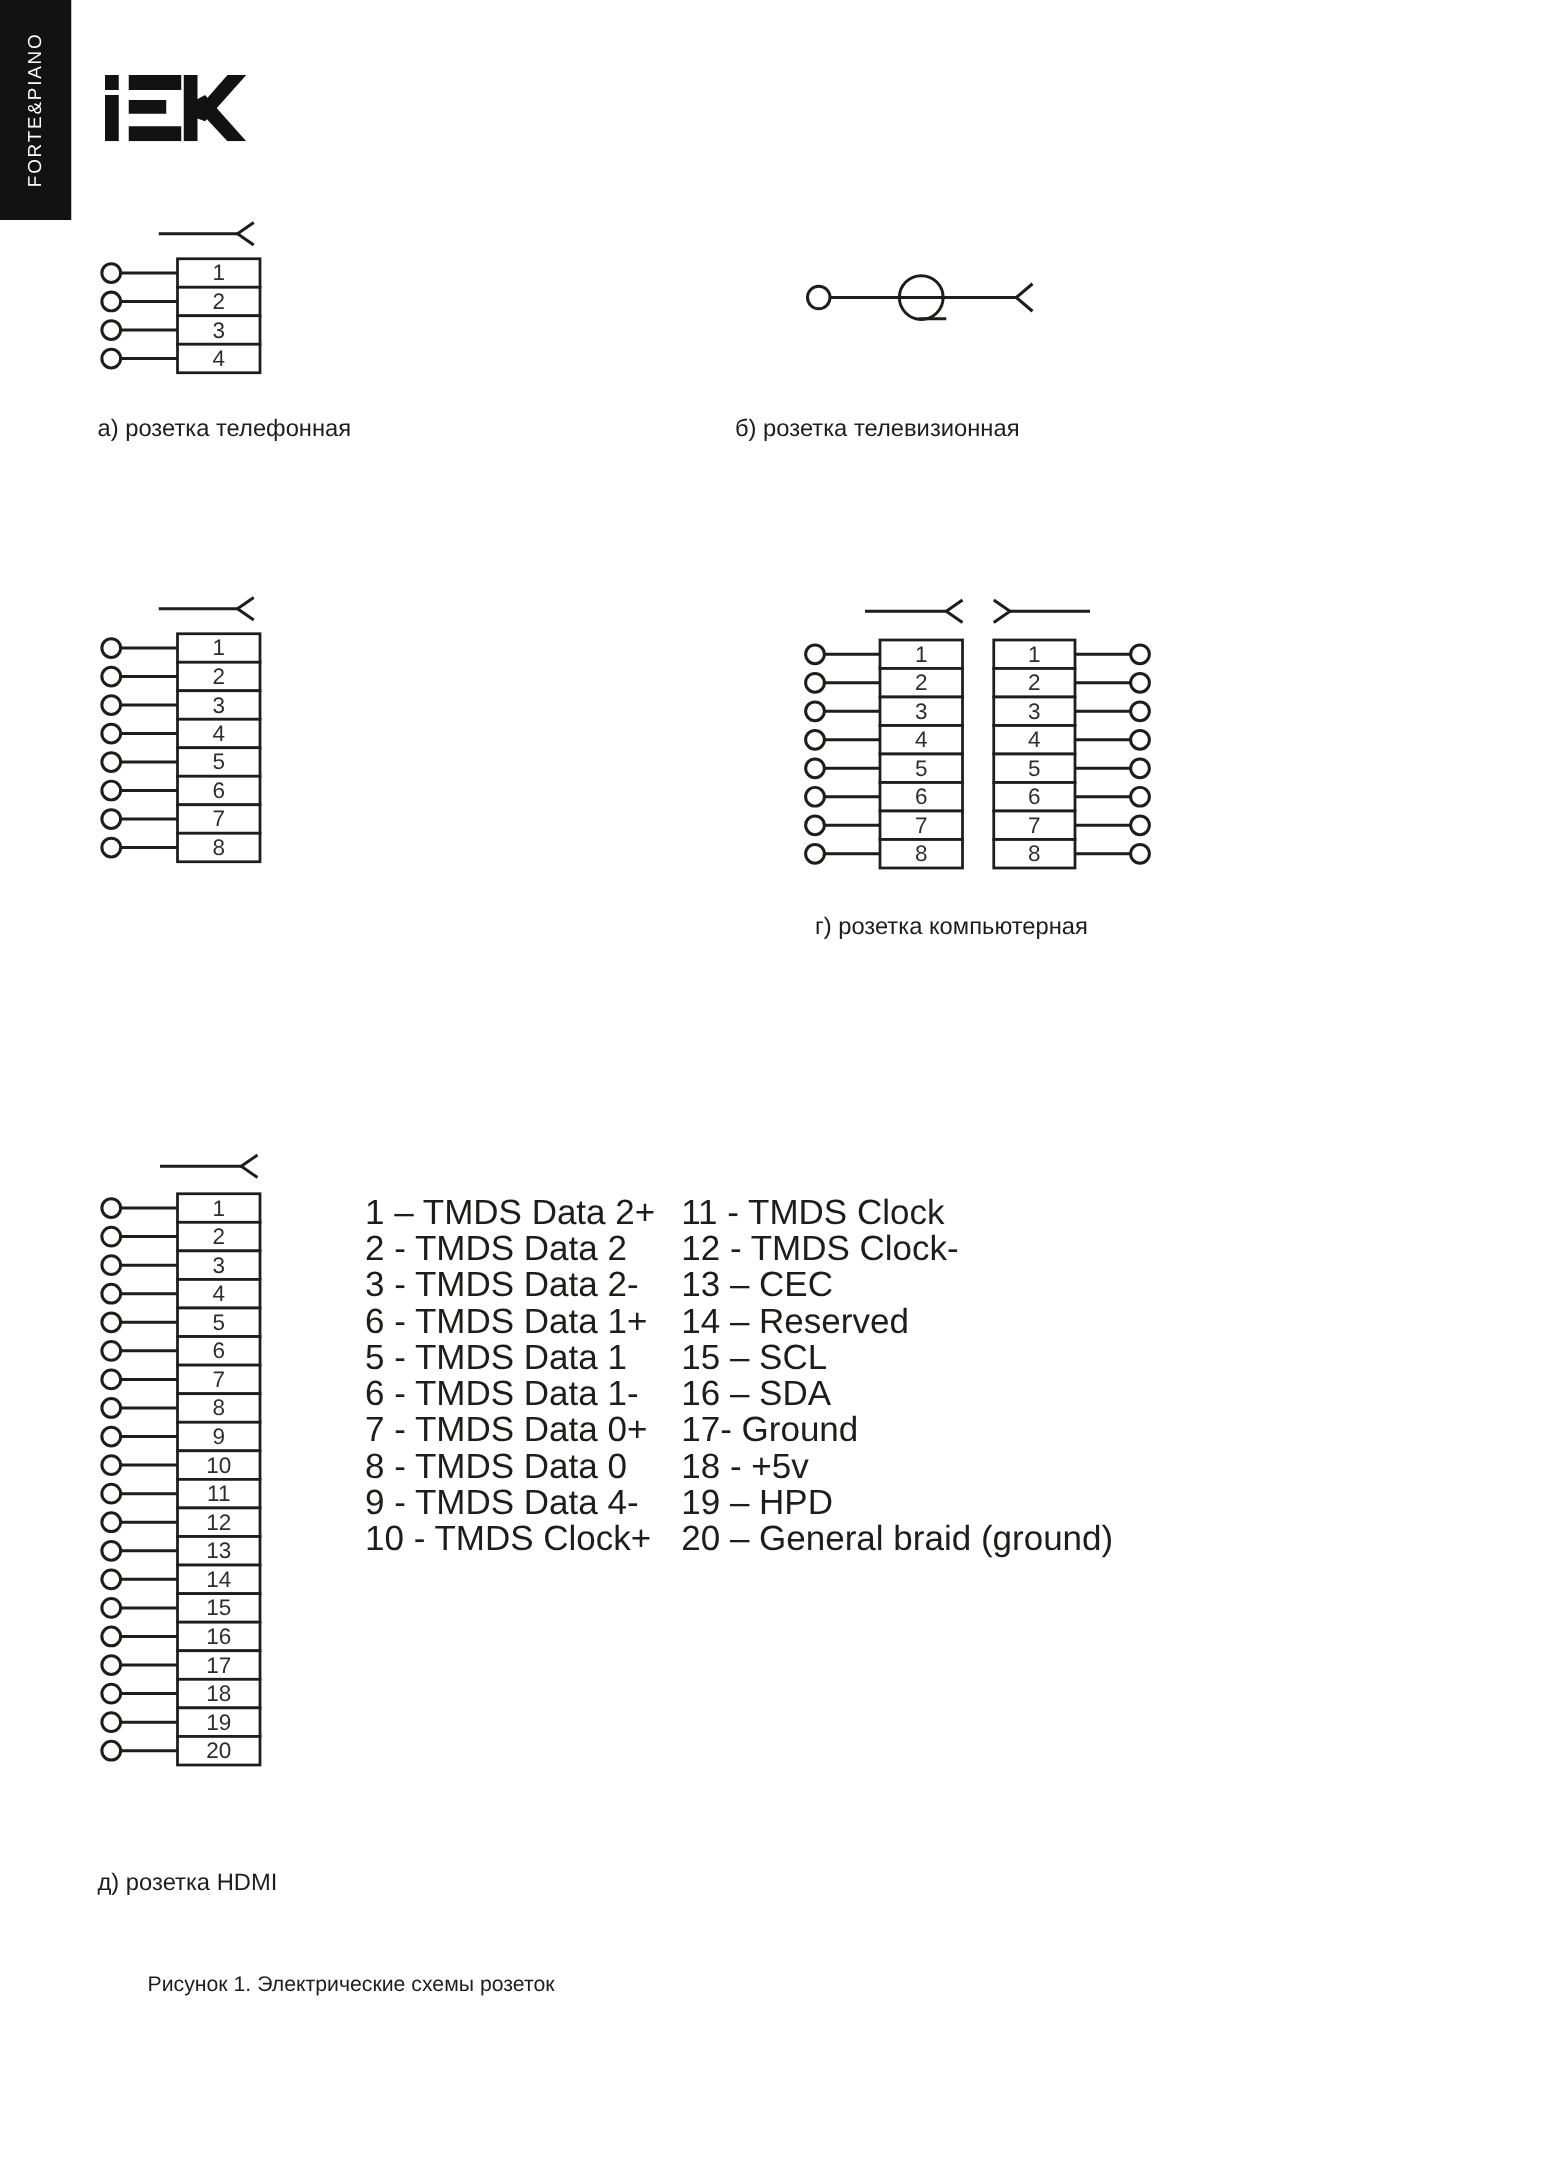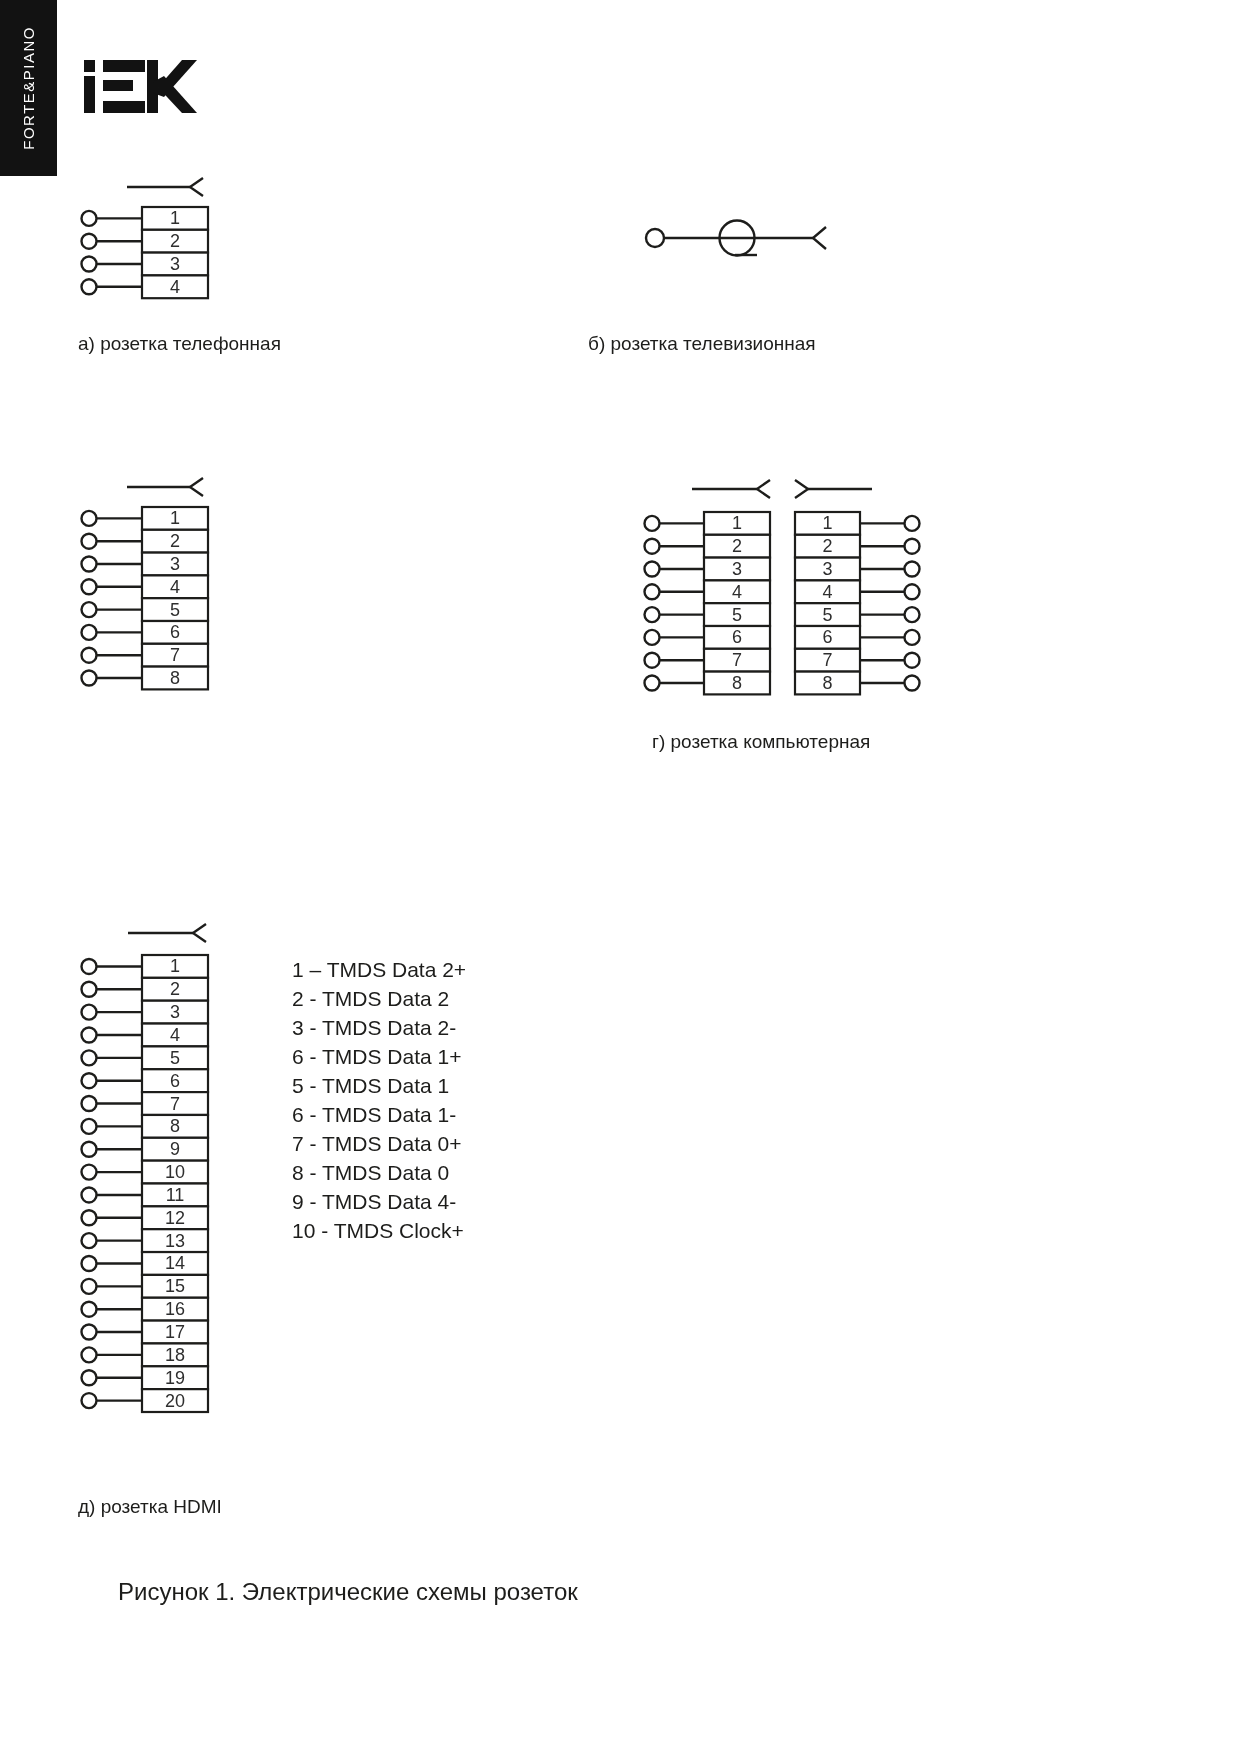--- a/index.html
+++ b/index.html
@@ -43,30 +43,30 @@
     white-space: nowrap;
   }
   #cap-a { left: 78px;  top: 331px; }
   #cap-b { left: 588px; top: 331px; }
   #cap-v { left: 78px;  top: 729px; }
   #cap-g { left: 652px; top: 729px; }
   #cap-d { left: 78px;  top: 1466px; margin-top: 28px; }
   .legend-col {
     position: absolute;
     top: 955px;
-    font-size: 21px;
+    font-size: 28px;
     line-height: 29px;
     white-space: nowrap;
   }
   #legend-col1 { left: 292px; }
   #legend-col2 { left: 545px; }
   .figure-caption {
     position: absolute;
     left: 118px; top: 1578px;
-    font-size: 24px;
+    font-size: 17px;
     white-space: nowrap;
   }
 </style>
 </head>
 <body>
 
 <div class="page">
 
   <div class="brand-tab">
     <span class="brand-text">FORTE&amp;PIANO</span>
@@ -317,16 +317,28 @@
       <div>2 - TMDS Data 2</div>
       <div>3 - TMDS Data 2-</div>
       <div>6 - TMDS Data 1+</div>
       <div>5 - TMDS Data 1</div>
       <div>6 - TMDS Data 1-</div>
       <div>7 - TMDS Data 0+</div>
       <div>8 - TMDS Data 0</div>
       <div>9 - TMDS Data 4-</div>
       <div>10 - TMDS Clock+</div>
     </div>
+  <div class="legend-col" id="legend-col2">
+      <div>11 - TMDS Clock</div>
+      <div>12 - TMDS Clock-</div>
+      <div>13 – CEC</div>
+      <div>14 – Reserved</div>
+      <div>15 – SCL</div>
+      <div>16 – SDA</div>
+      <div>17- Ground</div>
+      <div>18 - +5v</div>
+      <div>19 – HPD</div>
+      <div>20 – General braid (ground)</div>
+    </div>
 
   <div class="figure-caption">Рисунок 1. Электрические схемы розеток</div>
 
 </div>
 
 </body></html>

